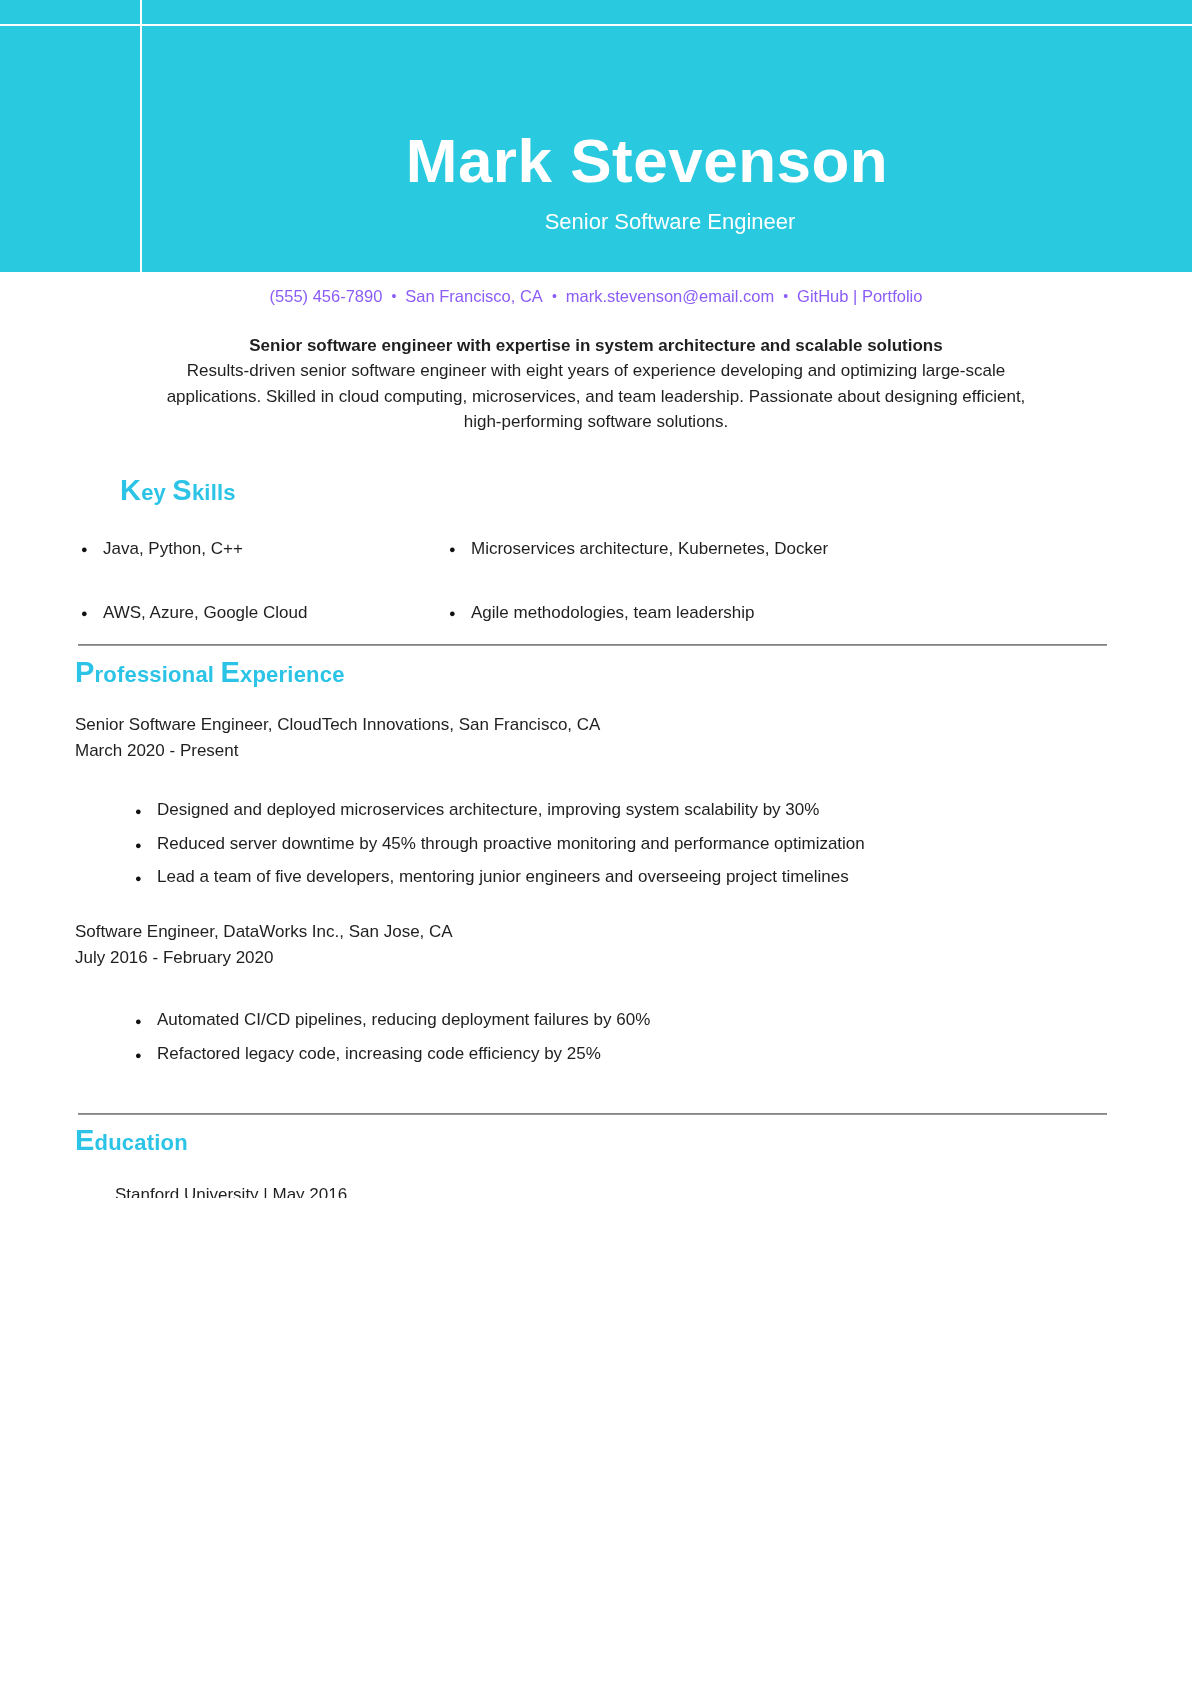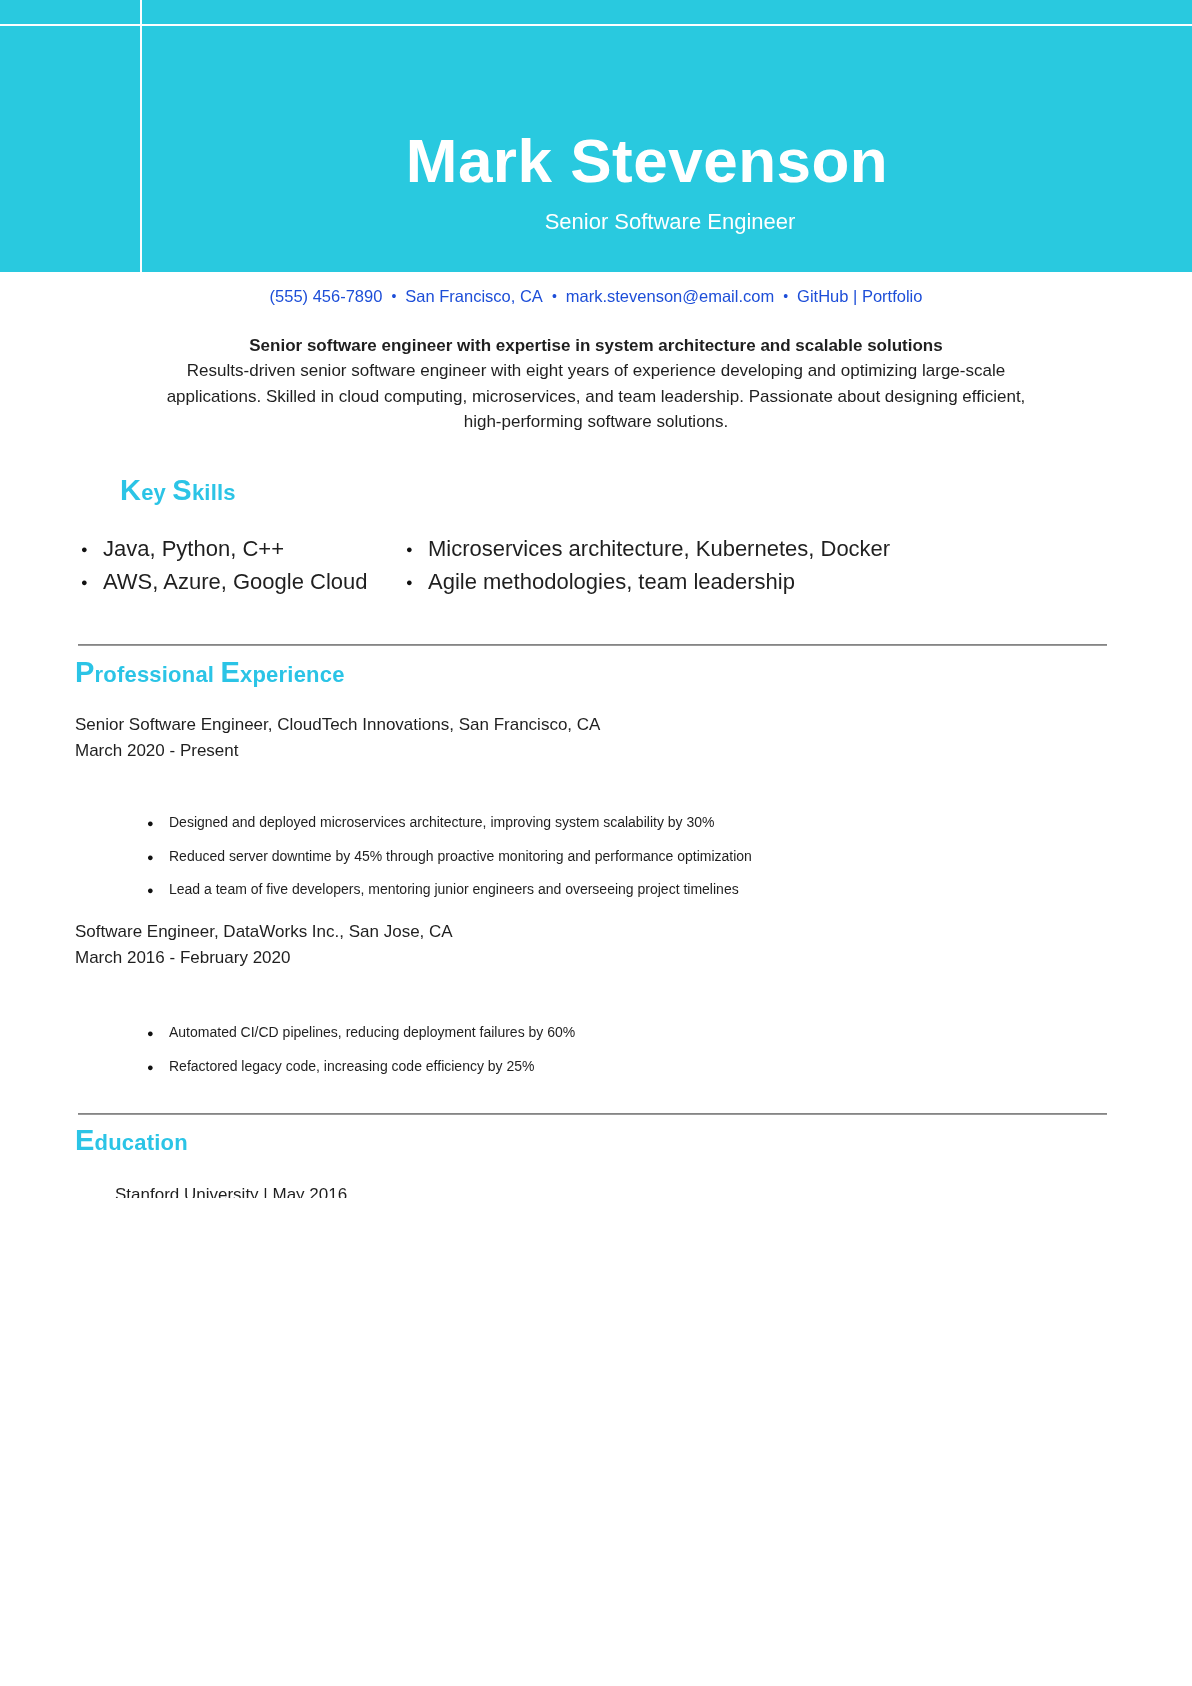--- a/index.html
+++ b/index.html
@@ -30,21 +30,21 @@
     font-size:62px;line-height:1.05;font-weight:700;
     color:#ffffff;letter-spacing:0.5px;
   }
   .banner .subtitle{
     position:absolute;top:209px;left:142px;right:40px;
     text-align:center;font-size:22px;color:#ffffff;font-weight:400;margin-left:46px;
   }
   
   .contact{
     position:absolute;top:286px;left:0;width:100%;
-    text-align:center;font-size:16.5px;line-height:20px;color:#1d4ed8;
+    text-align:center;font-size:16.5px;line-height:20px;color:#8b5cf6;
   }
   .contact .sep{display:inline-block;margin:0 9px;font-size:14px;vertical-align:1px;}
   
   .summary{
     position:absolute;top:301px;left:151px;width:890px;
     text-align:center;font-size:17px;line-height:25.3px;
   }
   .summary p{margin:0;}
   .summary .headline{font-weight:700;margin-top:32px;}
   
@@ -56,21 +56,21 @@
   .section-heading .hw{display:inline-block;}
   .section-heading .hw::first-letter{font-size:1.32em;}
   .h-skills{top:477px;margin-left:45px;}
   .h-exp{top:659px;}
   .h-edu{top:1127px;}
   
   .skills-grid{
     position:absolute;top:538px;left:75px;right:85px;
     display:grid;grid-template-columns:325px 1fr;
     column-gap:0;row-gap:12px;
-    font-size:22px;line-height:21px;
+    font-size:17px;line-height:21px;gap:43px;
   }
   .skill-item{position:relative;padding-left:28px;}
   .skill-item::before{
     content:"\25CF";position:absolute;left:6px;top:1px;
     font-size:11px;color:#111;
   }
   
   .divider{
     position:absolute;left:78px;width:1029px;height:2px;
     margin:0;border:none;
@@ -81,22 +81,22 @@
   .d2{top:1113px;}
   
   .job-header{
     position:absolute;left:75px;right:85px;
     font-size:17px;line-height:26px;
   }
   .j1{top:712px;}
   .j2{top:919px;}
   .job-bullets{
     position:absolute;left:132px;right:85px;
-    margin:12px;padding:0;list-style:none;
-    font-size:14px;
+    margin:0;padding:0;list-style:none;
+    font-size:17px;
   }
   .b1{top:800px;}
   .b2{top:1010px;}
   .job-bullets li{
     position:relative;padding-left:25px;line-height:20px;margin-bottom:13.5px;
   }
   .job-bullets li::before{
     content:"\25CF";position:absolute;left:3px;top:1px;
     font-size:11px;color:#111;
   }
@@ -145,21 +145,21 @@
     <div>March 2020 - Present</div>
   </div>
   <ul class="job-bullets b1">
     <li>Designed and deployed microservices architecture, improving system scalability by 30%</li>
     <li>Reduced server downtime by 45% through proactive monitoring and performance optimization</li>
     <li>Lead a team of five developers, mentoring junior engineers and overseeing project timelines</li>
   </ul>
 
   <div class="job-header j2">
     <div>Software Engineer, DataWorks Inc., San Jose, CA</div>
-    <div>March 2016 - February 2020</div>
+    <div>July 2016 - February 2020</div>
   </div>
   <ul class="job-bullets b2">
     <li>Automated CI/CD pipelines, reducing deployment failures by 60%</li>
     <li>Refactored legacy code, increasing code efficiency by 25%</li>
   </ul>
 
   <hr class="divider d2">
 
   <h2 class="section-heading h-edu"><span class="hw">Education</span></h2>
 

